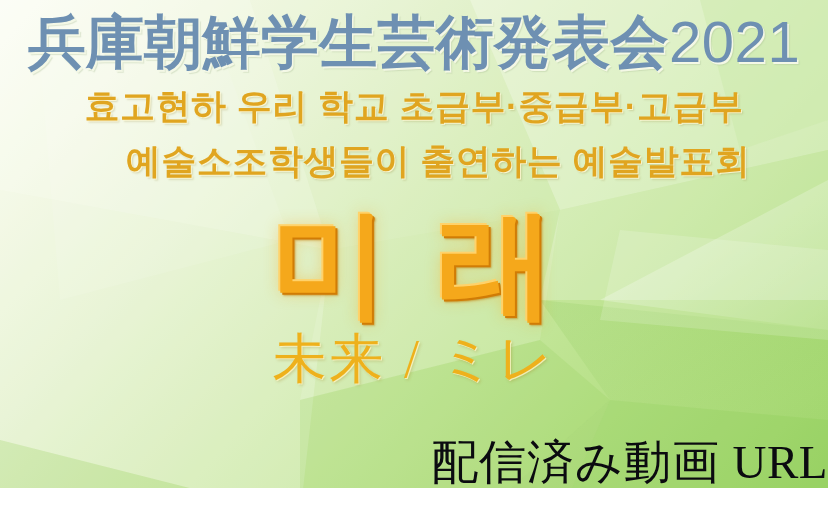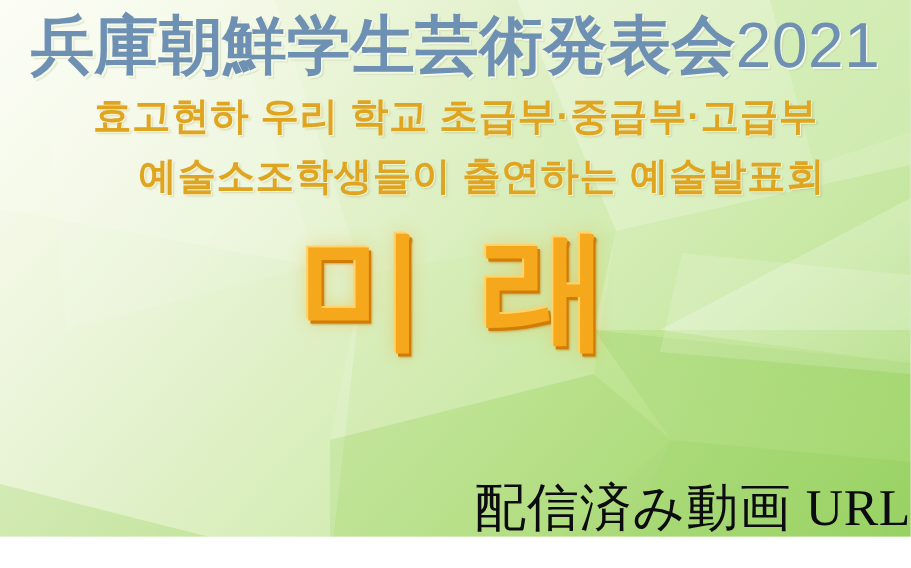--- a/index.html
+++ b/index.html
@@ -152,18 +152,21 @@
     <span>兵庫朝鮮学生芸術発表会</span><span class="year">2021</span>
   </div>
 
   <div class="layer-text sub-ko l1">효고현하 우리 학교 초급부·중급부·고급부</div>
   <div class="layer-text sub-ko l2">예술소조학생들이 출연하는 예술발표회</div>
 
   <div class="layer-text word-big">
     <span>미</span><span class="gap"></span><span>래</span>
   </div>
 
+  <div class="layer-text reading">
+    <span>未来</span><span class="slash">/</span><span>ミレ</span>
+  </div>
 
   <div class="layer-text caption">
     <span>配信済み動画</span>&nbsp;<span class="url">URL</span>
   </div>
 
 </div>
 
 </body></html>

